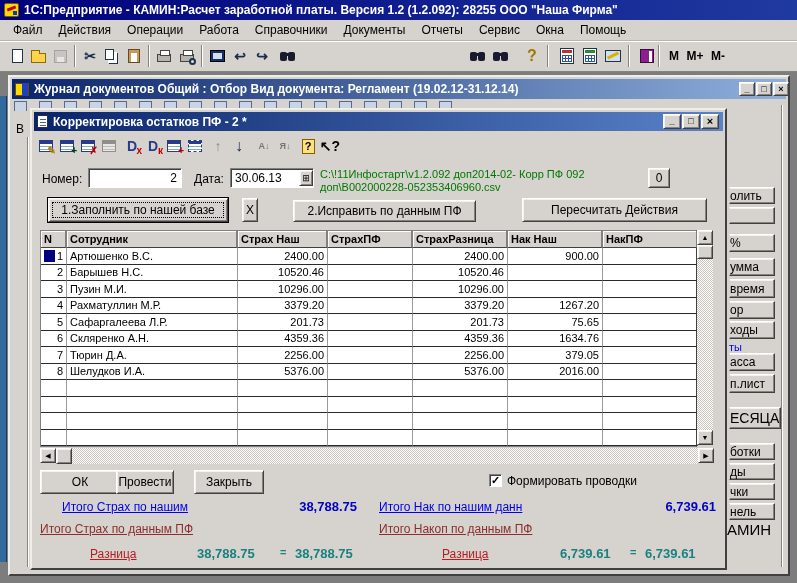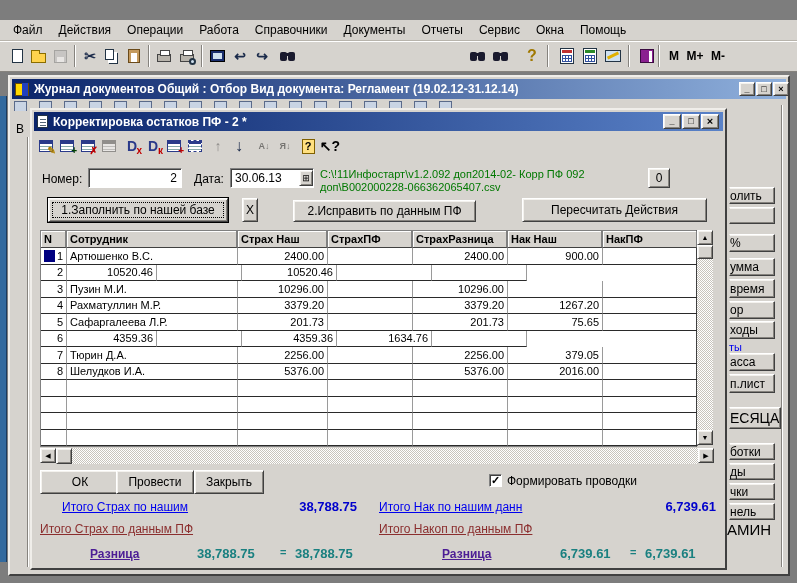--- a/index.html
+++ b/index.html
@@ -91,32 +91,36 @@
   .grow.h .gc{font-weight:bold;border-right:2px solid #808080;border-bottom:1px solid #404040;box-shadow:inset 1px 1px 0 #fff;background:#d6d3ce;}
   .gc.num{justify-content:flex-end;}
   .selmark{width:16px;height:12px;background:#000080;margin-right:2px;}
   .vscroll{position:absolute;left:695px;top:228px;width:16px;height:215px;background:#d6d3ce;}
   .track{background-color:#c8c4bc;background-image:linear-gradient(45deg,#fff 25%,transparent 25%,transparent 75%,#fff 75%),linear-gradient(45deg,#fff 25%,transparent 25%,transparent 75%,#fff 75%);background-position:0 0,1px 1px;background-size:2px 2px;}
   .sbtn{width:16px;height:15px;font-size:7px;}
   .hscroll{position:absolute;left:38px;top:446px;width:674px;height:16px;display:flex;}
   
   .linkb{color:#0000ee;text-decoration:underline;font-size:12px;position:absolute;white-space:nowrap;}
   .linkr{color:#8b2e2e;text-decoration:underline;font-size:12px;position:absolute;white-space:nowrap;}
-  .linkt{color:#4c1d95;text-decoration:underline;font-size:12px;position:absolute;white-space:nowrap;font-weight:bold;}
+  .linkt{color:#b91c1c;text-decoration:underline;font-size:12px;position:absolute;white-space:nowrap;}
   .valb{color:#0000cc;font-weight:bold;font-size:13px;position:absolute;white-space:nowrap;}
   .valt{color:#1a8080;font-weight:bold;font-size:13px;position:absolute;white-space:nowrap;}
   .cbox{position:absolute;width:13px;height:13px;background:#fff;border:1px solid;border-color:#808080 #fff #fff #808080;box-shadow:inset 1px 1px 0 #404040;font-size:11px;font-weight:bold;display:flex;align-items:center;justify-content:center;line-height:1;}
   .bluestrip{position:absolute;left:0;top:96px;width:7px;height:466px;background:#336a9e;border-right:1px solid #1a3a5e;}
   .vline{position:absolute;width:2px;border-left:1px solid #86837e;border-right:1px solid #fff;}
 </style>
 </head>
 <body>
 
 <div class="screen">
 
+  <div class="titlebar">
+    <span class="logo1c"></span>
+    <span class="t">1С:Предприятие - КАМИН:Расчет заработной платы. Версия 1.2 (1.2.092): 28255 ООО "Наша Фирма"</span>
+  </div>
 
   <div class="menubar">
       <span class="mi">Файл</span>
       <span class="mi">Действия</span>
       <span class="mi">Операции</span>
       <span class="mi">Работа</span>
       <span class="mi">Справочники</span>
       <span class="mi">Документы</span>
       <span class="mi">Отчеты</span>
       <span class="mi">Сервис</span>
@@ -312,21 +316,21 @@
         </div>
     </div>
 
     <span class="lbl" style="left:10px;top:62px">Номер:</span>
     <div class="input" style="left:56px;top:58px;width:94px;height:20px;justify-content:flex-end">2</div>
     <span class="lbl" style="left:162px;top:62px">Дата:</span>
     <div class="input" style="left:198px;top:58px;width:84px;height:20px">30.06.13</div>
     <div class="btn raised abs" style="left:267px;top:60px;width:14px;height:16px;font-size:9px">⊞</div>
     <div class="abs" style="left:288px;top:58px;width:322px;height:27px;overflow:hidden">
       <div class="green">C:\!11Инфостарт\v1.2.092 доп2014-02- Корр ПФ 092</div>
-      <div class="green">доп\B002000228-066362065407.csv</div>
+      <div class="green">доп\B002000228-052353406960.csv</div>
     </div>
     <div class="pushbtn" style="left:616px;top:58px;width:22px;height:20px">0</div>
 
     <div class="pushbtn default" style="left:16px;top:88px;width:180px;height:24px">1.Заполнить по нашей базе</div>
     <div class="pushbtn" style="left:210px;top:88px;width:16px;height:24px">X</div>
     <div class="pushbtn" style="left:261px;top:90px;width:183px;height:22px">2.Исправить по данным ПФ</div>
     <div class="pushbtn" style="left:490px;top:88px;width:185px;height:24px">Пересчитать Действия</div>
 
     <div class="grid" style="left:8px;top:120px" id="grid">
         <div class="grow h">
@@ -373,20 +377,23 @@
             <span>900.00</span>
           </div>
           <div class="gc num" style="width: 95px; flex: 0 0 95px;">
             <span></span>
           </div>
         </div>
         <div class="grow">
           <div class="gc num" style="width: 26px; flex: 0 0 26px;">
             <span>2</span>
           </div>
+          <div class="gc" style="width: 171px; flex: 0 0 171px;">
+            <span>Барышев Н.С.</span>
+          </div>
           <div class="gc num" style="width: 90px; flex: 0 0 90px;">
             <span>10520.46</span>
           </div>
           <div class="gc num" style="width: 85px; flex: 0 0 85px;">
             <span></span>
           </div>
           <div class="gc num" style="width: 95px; flex: 0 0 95px;">
             <span>10520.46</span>
           </div>
           <div class="gc num" style="width: 95px; flex: 0 0 95px;">
@@ -461,20 +468,23 @@
           <div class="gc num" style="width: 95px; flex: 0 0 95px;">
             <span>75.65</span>
           </div>
           <div class="gc num" style="width: 95px; flex: 0 0 95px;">
             <span></span>
           </div>
         </div>
         <div class="grow">
           <div class="gc num" style="width: 26px; flex: 0 0 26px;">
             <span>6</span>
+          </div>
+          <div class="gc" style="width: 171px; flex: 0 0 171px;">
+            <span>Скляренко А.Н.</span>
           </div>
           <div class="gc num" style="width: 90px; flex: 0 0 90px;">
             <span>4359.36</span>
           </div>
           <div class="gc num" style="width: 85px; flex: 0 0 85px;">
             <span></span>
           </div>
           <div class="gc num" style="width: 95px; flex: 0 0 95px;">
             <span>4359.36</span>
           </div>
@@ -631,21 +641,21 @@
       <div class="sbtn btn raised">▼</div>
     </div>
     <div class="hscroll" style="left:8px;top:338px">
       <div class="sbtn btn raised">◀</div>
       <div class="raised" style="width:16px;height:16px"></div>
       <div class="track" style="flex:1;height:16px"></div>
       <div class="sbtn btn raised">▶</div>
     </div>
 
     <div class="pushbtn" style="left:8px;top:360px;width:80px;height:24px">ОК</div>
-    <div class="pushbtn" style="left:84px;top:360px;width:78px;height:24px">Провести</div>
+    <div class="pushbtn" style="left:84px;top:360px;width:58px;height:24px">Провести</div>
     <div class="pushbtn" style="left:162px;top:360px;width:70px;height:24px">Закрыть</div>
     <div class="cbox" style="left:457px;top:364px">✓</div>
     <span class="lbl" style="left:475px;top:364px">Формировать проводки</span>
 
     <span class="linkb" style="left:30px;top:390px">Итого Страх по нашим</span>
     <span class="valb" style="left:250px;top:389px;width:75px;text-align:right">38,788.75</span>
     <span class="linkb" style="left:347px;top:390px">Итого Нак по нашим данн</span>
     <span class="valb" style="left:610px;top:389px;width:74px;text-align:right">6,739.61</span>
     <span class="linkr" style="left:8px;top:412px">Итого Страх по  данным ПФ</span>
     <span class="linkr" style="left:347px;top:412px">Итого Накоп по данным ПФ</span>

